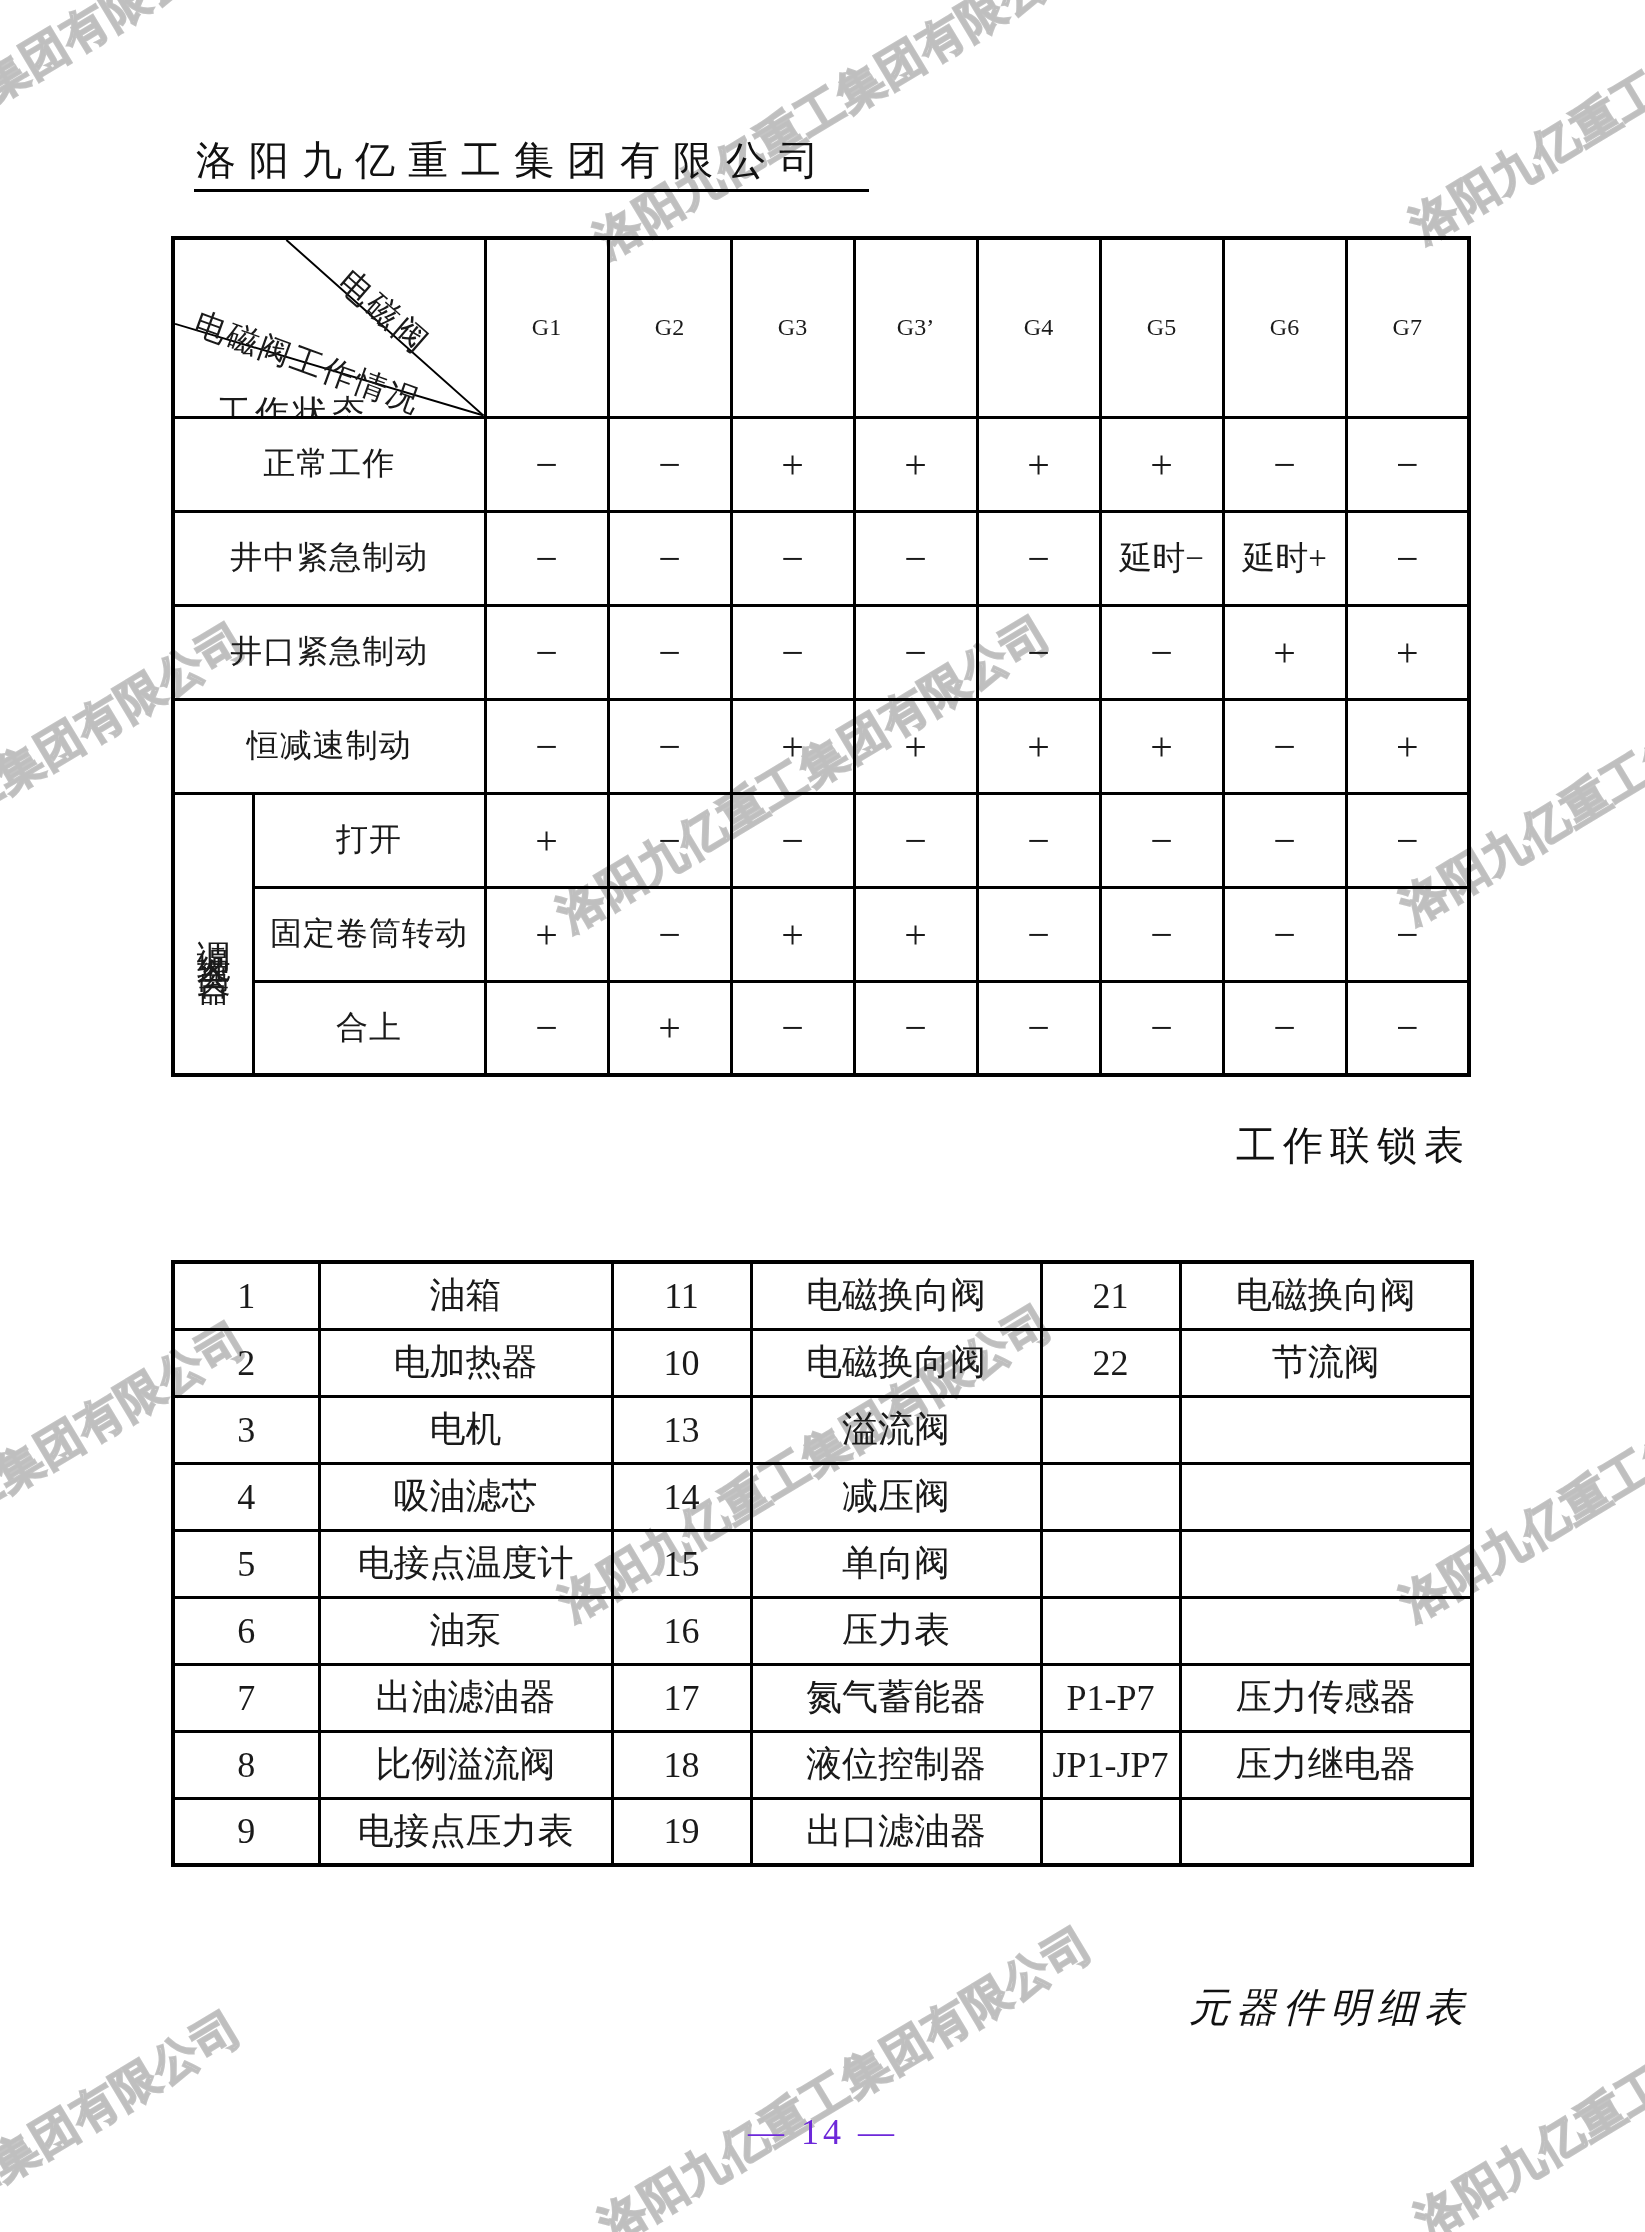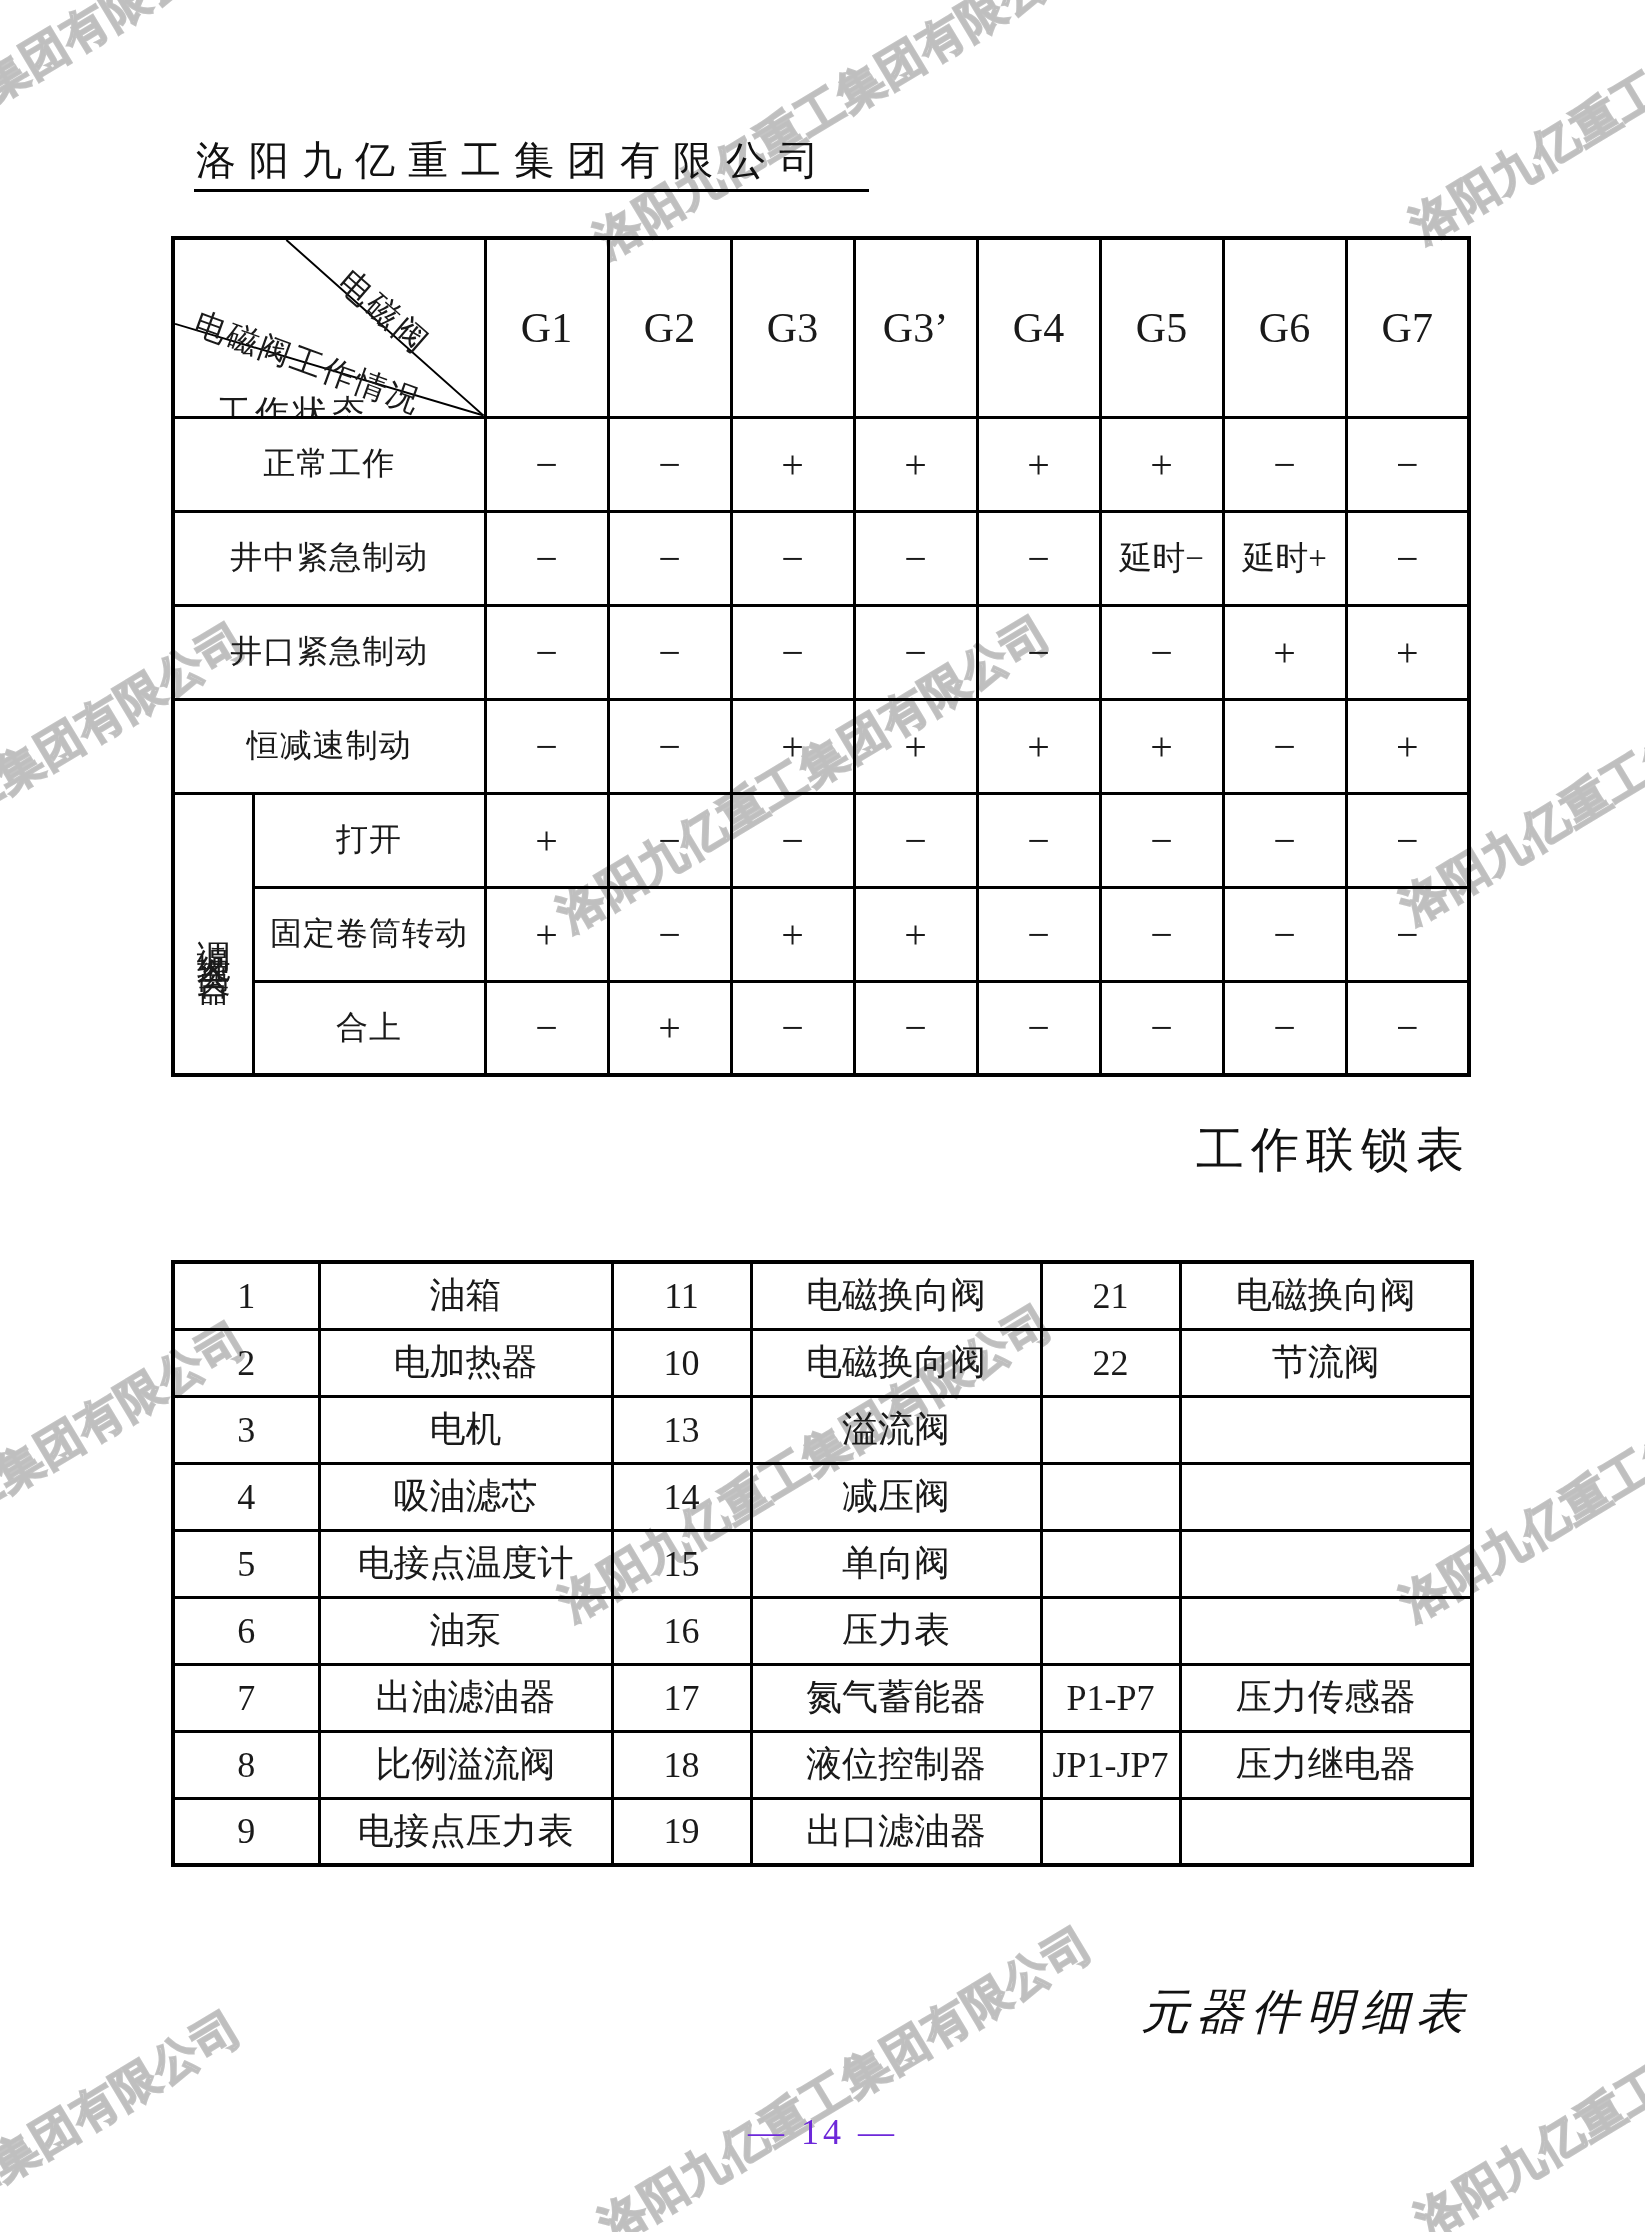--- a/index.html
+++ b/index.html
@@ -26,21 +26,21 @@
 
   table{border-collapse:collapse;table-layout:fixed;background:transparent;}
   td,th{border:3px solid #000;padding:0;text-align:center;vertical-align:middle;
         font-weight:normal;font-size:36px;color:#1a1a1a;overflow:hidden;}
   .tbl{position:absolute;border:4px solid #000;}
 
   
   #interlock{left:171px;top:236px;width:1298px;}
   #interlock thead tr{height:179px;}
   #interlock tbody tr{height:94px;}
-  #interlock .gcol{font-size:42px;}
+  #interlock .gcol{font-size:24px;}
   #interlock td.val{font-size:40px;}
   #interlock td.val.delay{font-size:33px;}
   #interlock td.rowlabel{font-size:32px;letter-spacing:1px;}
   #interlock td.groupcell{
     writing-mode:vertical-rl;text-orientation:upright;
     font-size:34px;letter-spacing:8px;padding:6px 0;
   }
   
   th.diag{position:relative;padding:0;}
   th.diag svg{position:absolute;left:0;top:0;width:100%;height:100%;}
@@ -48,21 +48,21 @@
               transform:rotate(41deg);transform-origin:left top;white-space:nowrap;}
   th.diag .d2{position:absolute;left:28px;top:62px;font-size:32px;letter-spacing:2px;
               transform:rotate(20deg);transform-origin:left top;white-space:nowrap;}
   th.diag .d3{position:absolute;left:42px;top:127px;font-size:34px;letter-spacing:4px;white-space:nowrap;margin-top:23px;}
 
   
   #component{left:171px;top:1260px;width:1298px;}
   #component tbody tr{height:67px;}
   #component td{font-size:36px;}
 
-  .caption{position:absolute;right:175px;font-size:48px;letter-spacing:7px;color:#111;}
+  .caption{position:absolute;right:175px;font-size:40px;letter-spacing:7px;color:#111;}
   #caption-interlock{top:1118px;}
   #caption-component{top:1980px;font-style:italic;}
   .page-number{position:absolute;left:0;top:2111px;width:100%;text-align:center;
                font-size:36px;letter-spacing:4px;color:#6d28d9;}
 </style>
 </head>
 <body>
 
 <div class="page">
 

